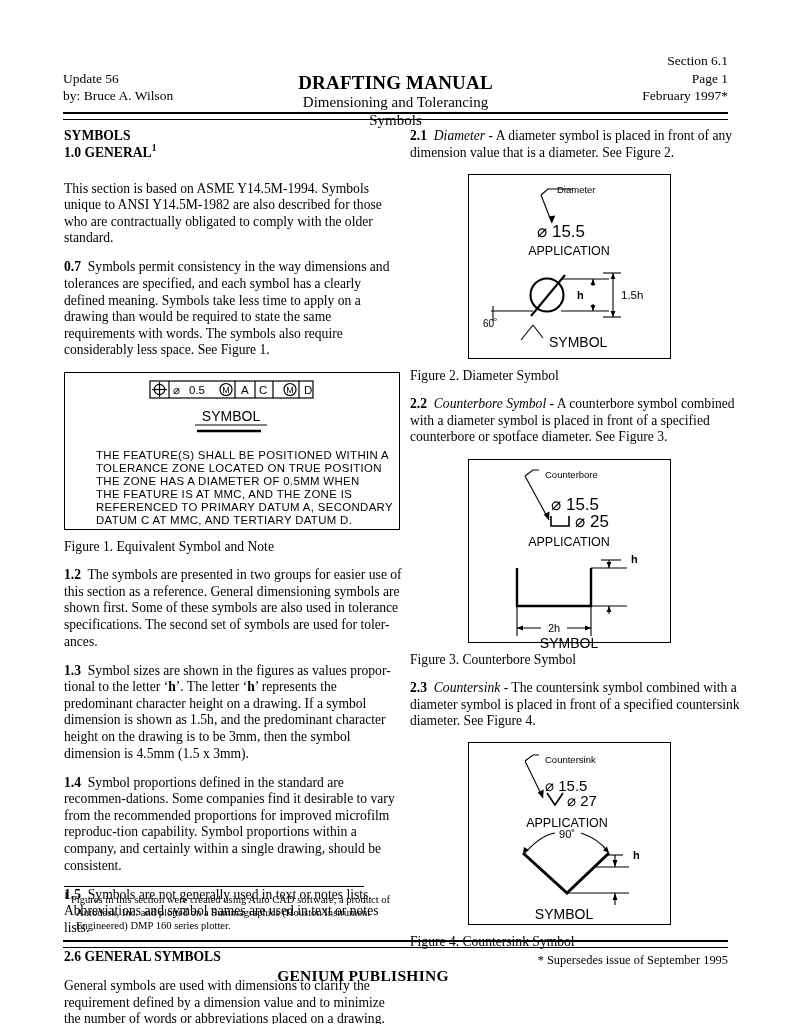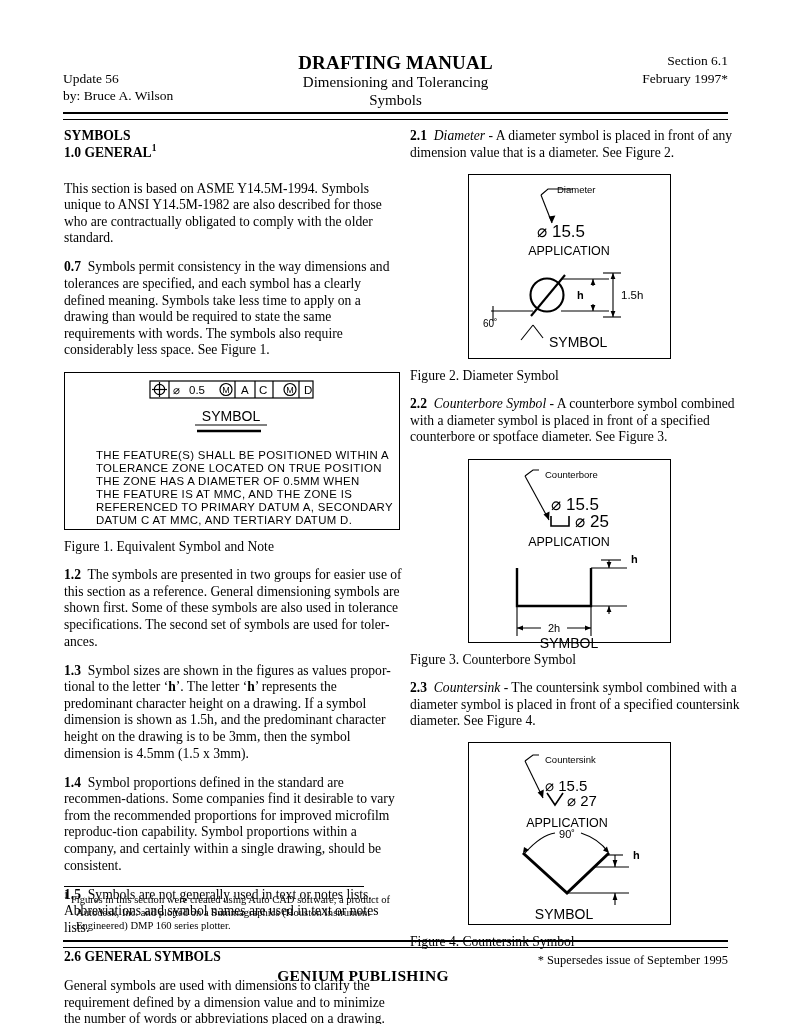--- a/index.html
+++ b/index.html
@@ -33,21 +33,21 @@
     width: 665px;
     height: 56px;
   }
   .hdr-grid {
     display: grid;
     grid-template-columns: 1fr auto 1fr;
     align-items: start;
     column-gap: 6px;
   }
   .hdr-left { text-align: left; font-size: 13.5px; line-height: 17.5px; }
-  .hdr-center { text-align: center; }
+  .hdr-center { text-align: center; margin-top: 20px; }
   .hdr-right { text-align: right; font-size: 13.5px; line-height: 17.5px; }
   .hdr-title {
     font-weight: bold;
     font-size: 19px;
     line-height: 21px;
     letter-spacing: .2px;
   }
   .hdr-sub {
     font-size: 15px;
     line-height: 18px;
@@ -178,20 +178,21 @@
         <div>Update 56</div>
         <div>by: Bruce A. Wilson</div>
       </div>
       <div class="hdr-center">
         <div class="hdr-title">DRAFTING MANUAL</div>
         <div class="hdr-sub">Dimensioning and Tolerancing</div>
         <div class="hdr-sub">Symbols</div>
       </div>
       <div class="hdr-right">
         <div>Section 6.1</div>
+        <div>Page 1</div>
         <div>February 1997*</div>
       </div>
     </div>
   </div>
 
   <div class="rule-double top"></div>
 
   <div class="col col-left">
 
     <div class="heading">SYMBOLS</div>

